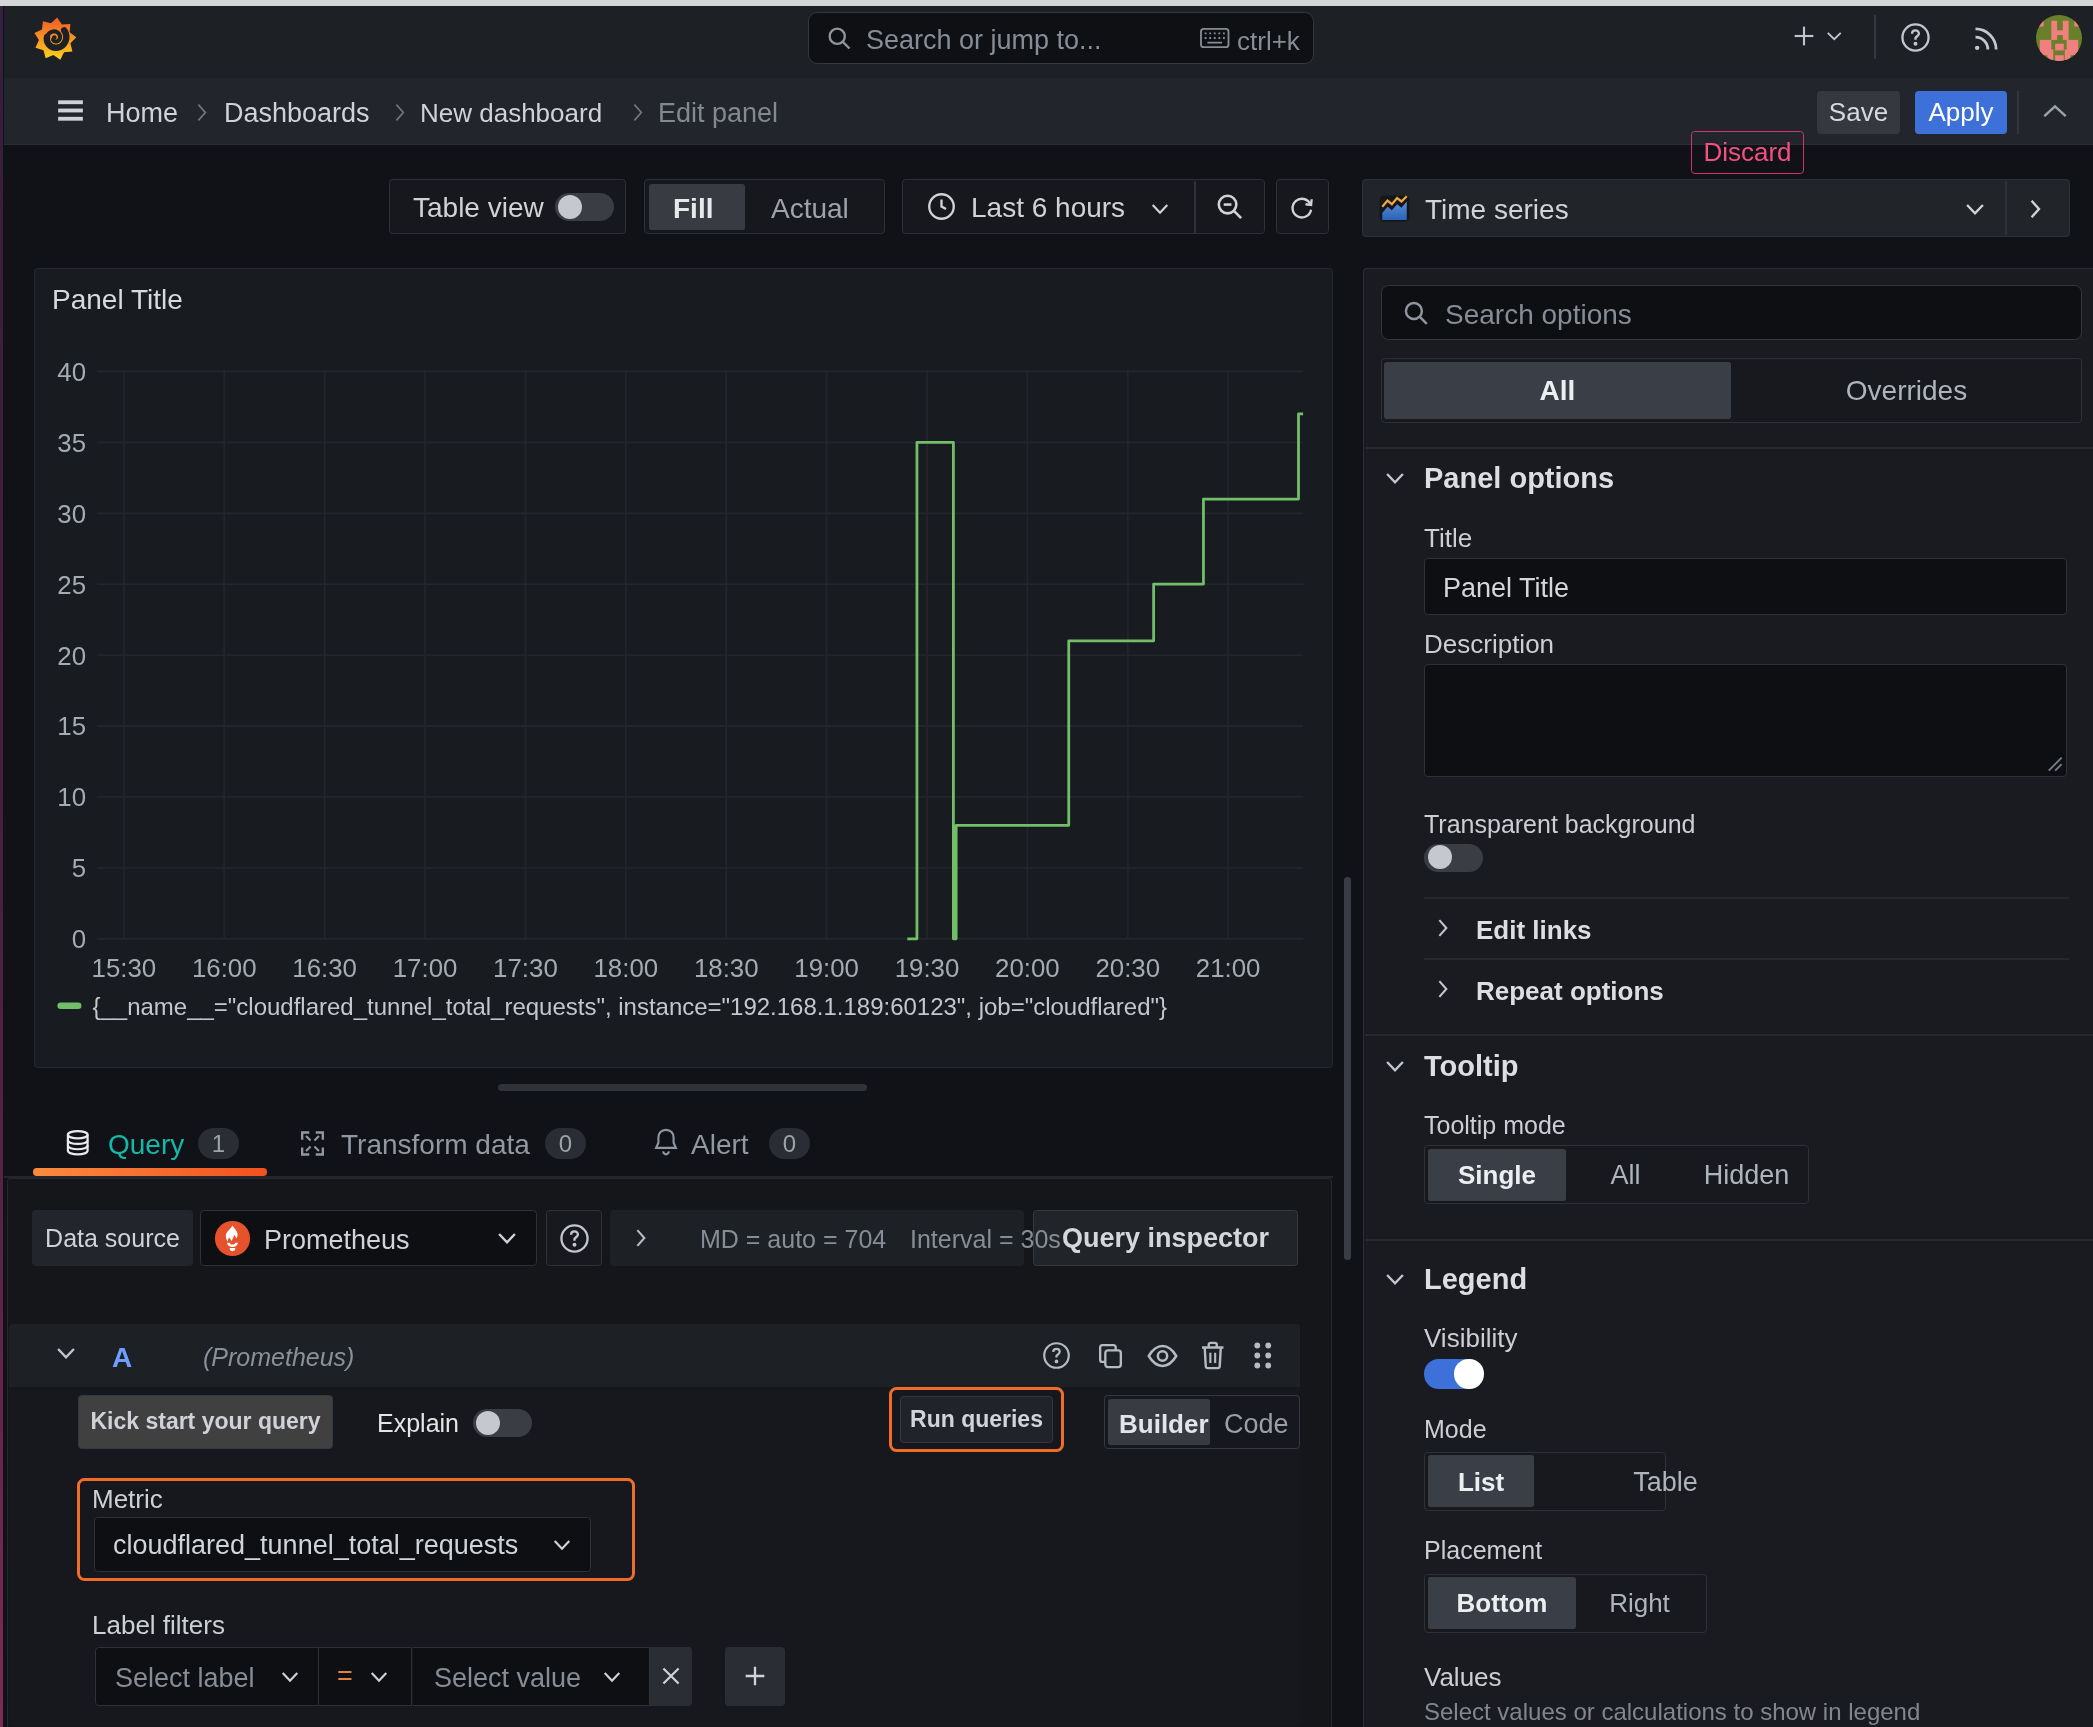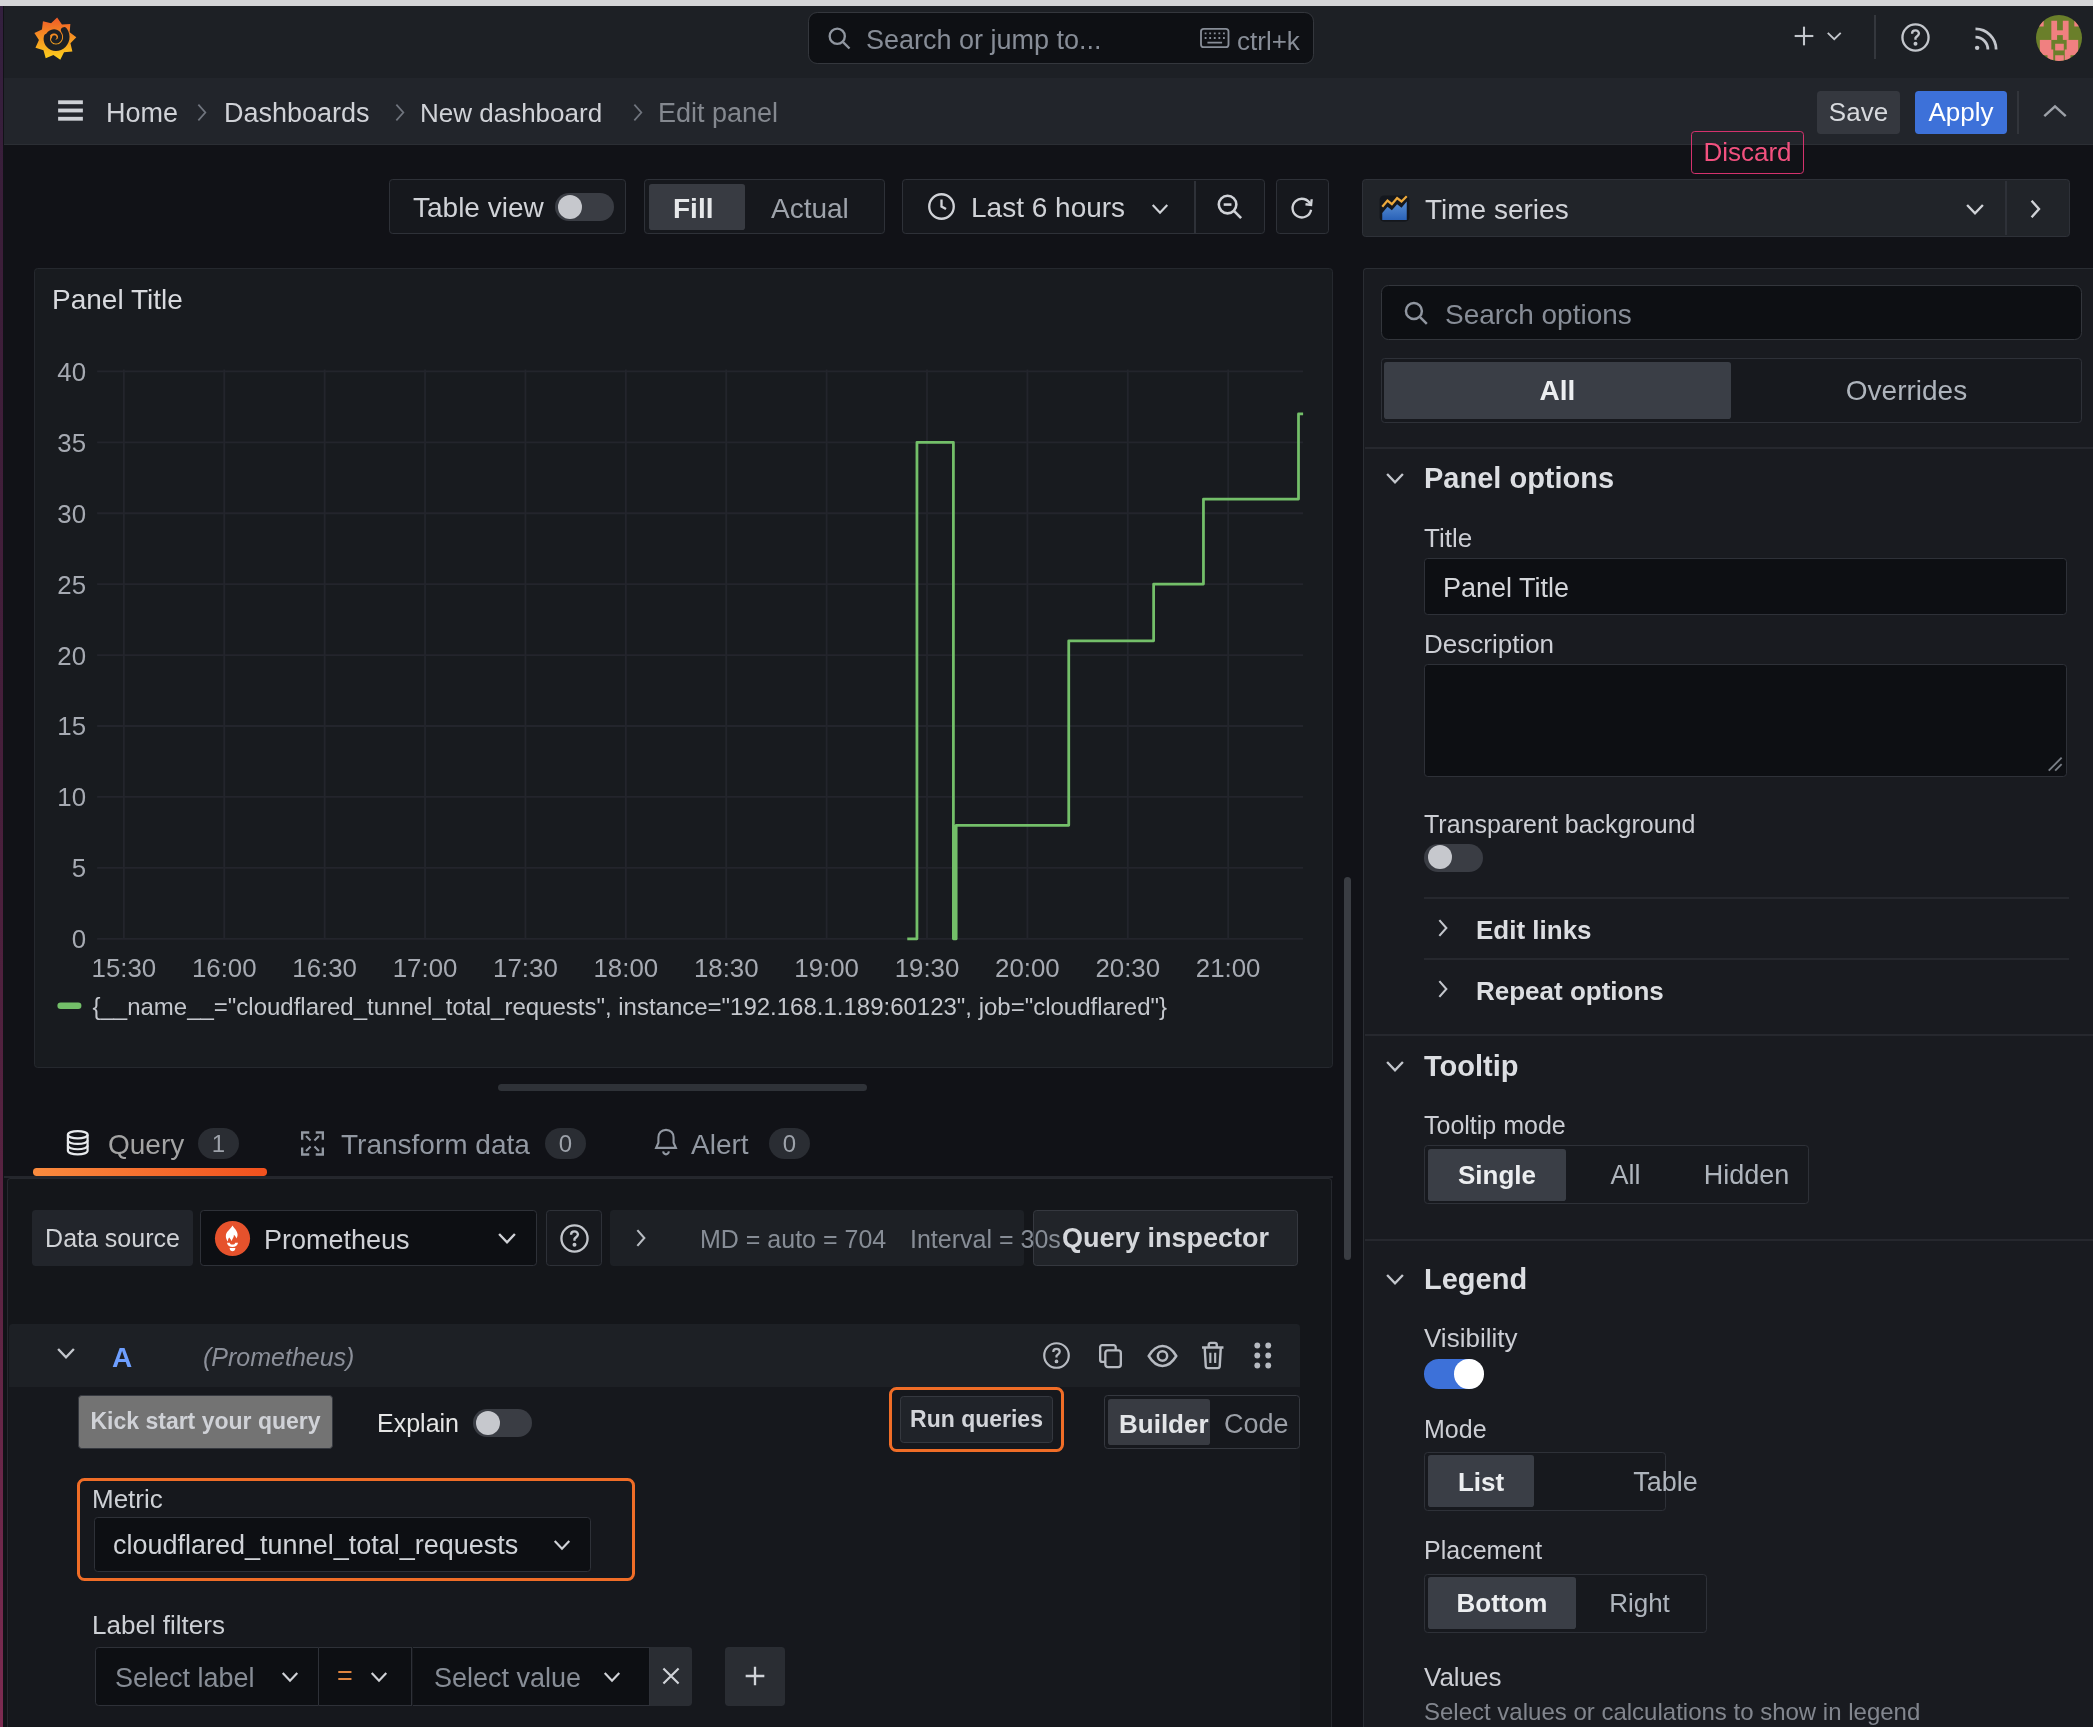--- a/index.html
+++ b/index.html
@@ -233,21 +233,21 @@
   </svg>
 
   <div class="abs" style="left:498px;top:1084px;width:369px;height:6.5px;background:#2f3238;border-radius:3.7px;"></div>
 
   <svg class="abs" style="left:63px;top:1128px;" width="29.5" height="29.5" viewBox="0 0 24 24" fill="none" stroke="#e8eaed" stroke-width="1.8">
       <ellipse cx="12" cy="5.5" rx="8" ry="3"></ellipse>
       <path d="M4 5.5 L4 18.5 C4 20.2 7.6 21.5 12 21.5 C16.4 21.5 20 20.2 20 18.5 L20 5.5"></path>
       <path d="M4 10 C4 11.7 7.6 13 12 13 C16.4 13 20 11.7 20 10"></path>
       <path d="M4 14.3 C4 16 7.6 17.3 12 17.3 C16.4 17.3 20 16 20 14.3"></path>
     </svg>
-  <div class="abs txt" style="left:108px;top:1129px;font-size:28px;color:#a3a3a3;">Query</div>
+  <div class="abs txt" style="left:108px;top:1129px;font-size:28px;color:#14b8a6;">Query</div>
   <div class="abs txt" style="left:198px;top:1128px;width:41px;height:31px;background:#2a2d33;border-radius:15.7px;color:#9da2aa;font-size:24px;text-align:center;line-height:31px;">1</div>
   <svg class="abs" style="left:297px;top:1128px;" width="31" height="31" viewBox="0 0 24 24" fill="none" stroke="#9298a2" stroke-width="1.8">
       <path d="M9.5 3.5 L4 3.5 L4 9"></path>
       <path d="M14.5 3.5 L20 3.5 L20 9"></path>
       <path d="M9.5 20.5 L4 20.5 L4 15"></path>
       <path d="M14.5 20.5 L20 20.5 L20 15"></path>
       <path d="M7 6.2 L10.5 9.7 M17 6.2 L13.5 9.7 M7 17.8 L10.5 14.3 M17 17.8 L13.5 14.3" stroke-width="1.6"></path>
     </svg>
   <div class="abs txt" style="left:341px;top:1129px;font-size:28px;color:#9298a2;">Transform data</div>
   <div class="abs txt" style="left:545px;top:1128px;width:41px;height:31px;background:#2a2d33;border-radius:15.7px;color:#9da2aa;font-size:24px;text-align:center;line-height:31px;">0</div>
@@ -313,21 +313,21 @@
   <svg class="abs" style="left:1248px;top:1340px;" width="29.5" height="31" viewBox="0 0 32 34" fill="#b6bac1">
       <circle cx="10" cy="6" r="3.2"></circle>
       <circle cx="22" cy="6" r="3.2"></circle>
       <circle cx="10" cy="17" r="3.2"></circle>
       <circle cx="22" cy="17" r="3.2"></circle>
       <circle cx="10" cy="28" r="3.2"></circle>
       <circle cx="22" cy="28" r="3.2"></circle>
     </svg>
 
   <div class="abs" style="left:9.2px;top:1387px;width:1291px;height:339px;background:#16181d;"></div>
-  <div class="abs txt" style="left:78px;top:1395px;width:255px;height:54px;background:#737373;border:1.8px solid #35383f;border-radius:3.7px;color:#d0d2d7;font-size:23px;font-weight:bold;text-align:center;line-height:51px;">Kick start your query</div>
+  <div class="abs txt" style="left:78px;top:1395px;width:255px;height:54px;background:#404040;border:1.8px solid #35383f;border-radius:3.7px;color:#d0d2d7;font-size:23px;font-weight:bold;text-align:center;line-height:51px;">Kick start your query</div>
   <div class="abs txt" style="left:377px;top:1409px;font-size:25px;color:#e5e5e5;">Explain</div>
   <div class="abs" style="left:473px;top:1409px;width:59px;height:28px;background:#3a3d44;border-radius:14.8px;"></div>
   <div class="abs" style="left:476px;top:1411px;width:24px;height:24px;background:#c6c8cd;border-radius:50%;"></div>
   <div class="abs" style="left:889px;top:1387px;width:175px;height:65px;border:3.7px solid #f06d27;border-radius:7.4px;"></div>
   <div class="abs txt" style="left:900px;top:1396px;width:153px;height:47px;background:#202329;border:1.8px solid #35383f;border-radius:3.7px;color:#d2d4d9;font-size:23px;font-weight:bold;text-align:center;line-height:45px;">Run queries</div>
   <div class="abs" style="left:1104px;top:1395px;width:196px;height:54px;background:#16181d;border:1.8px solid #35383f;border-radius:3.7px;"></div>
   <div class="abs" style="left:1108px;top:1399px;width:102px;height:46px;background:#383b42;border-radius:2.8px;"></div>
   <div class="abs txt" style="left:1119px;top:1409px;font-size:26px;color:#e3e5e8;font-weight:bold;">Builder</div>
   <div class="abs txt" style="left:1224px;top:1409px;font-size:27px;color:#9b9fa7;">Code</div>
 

